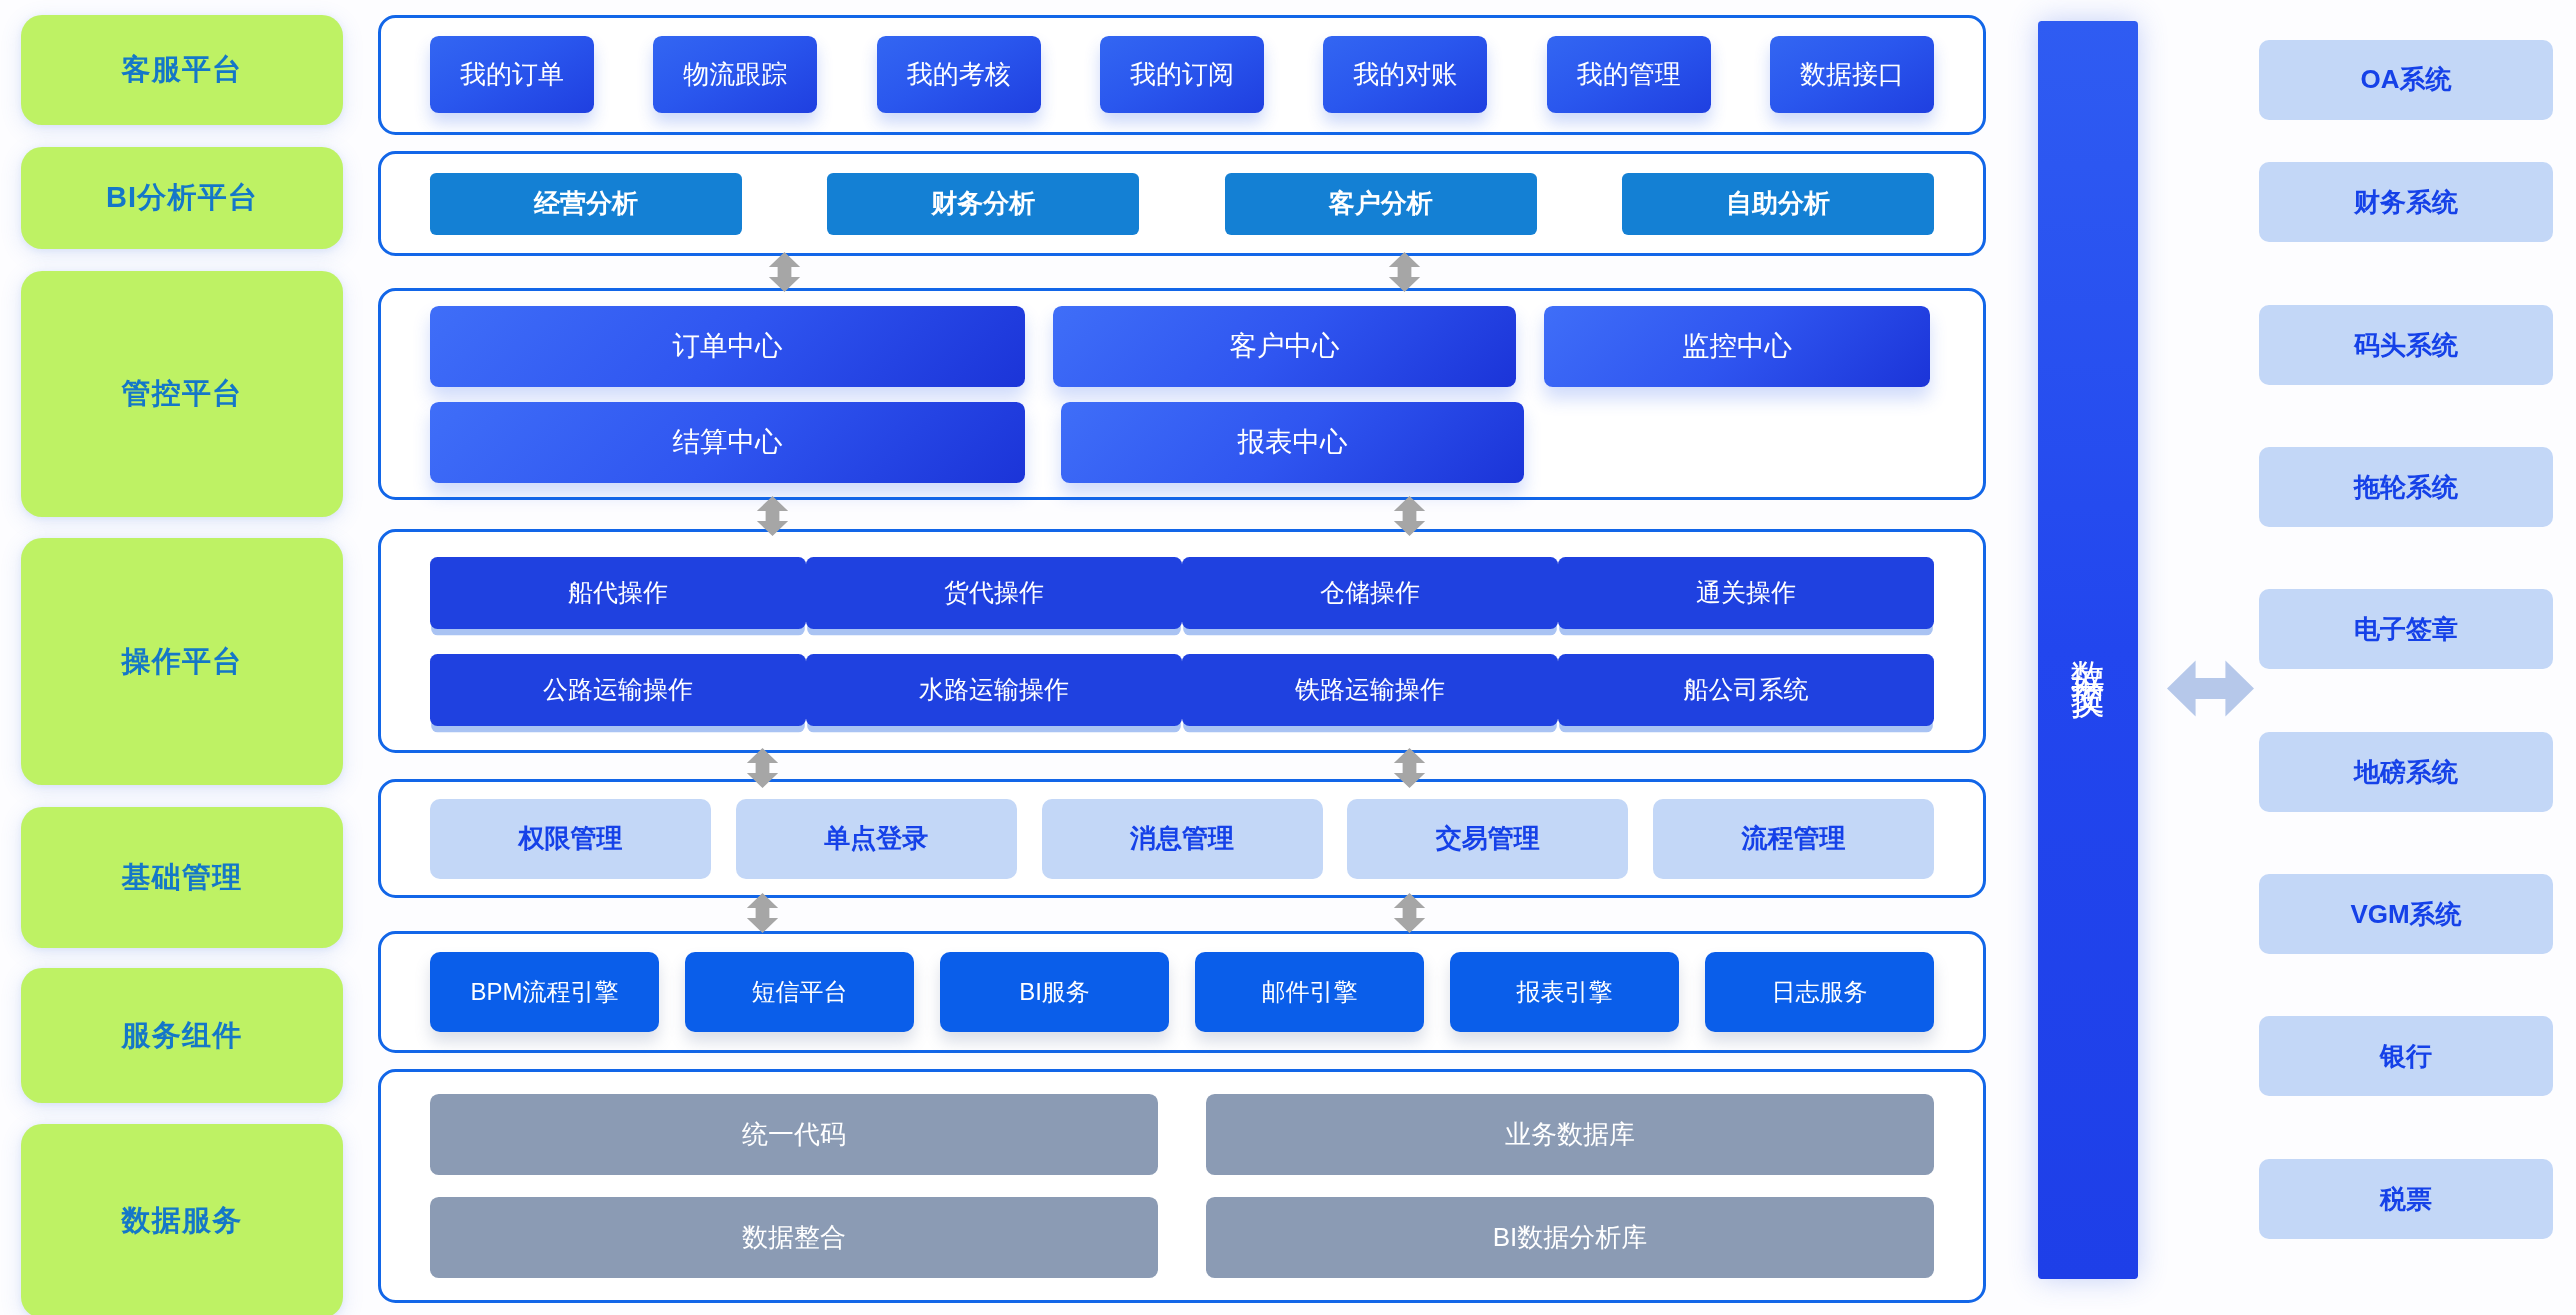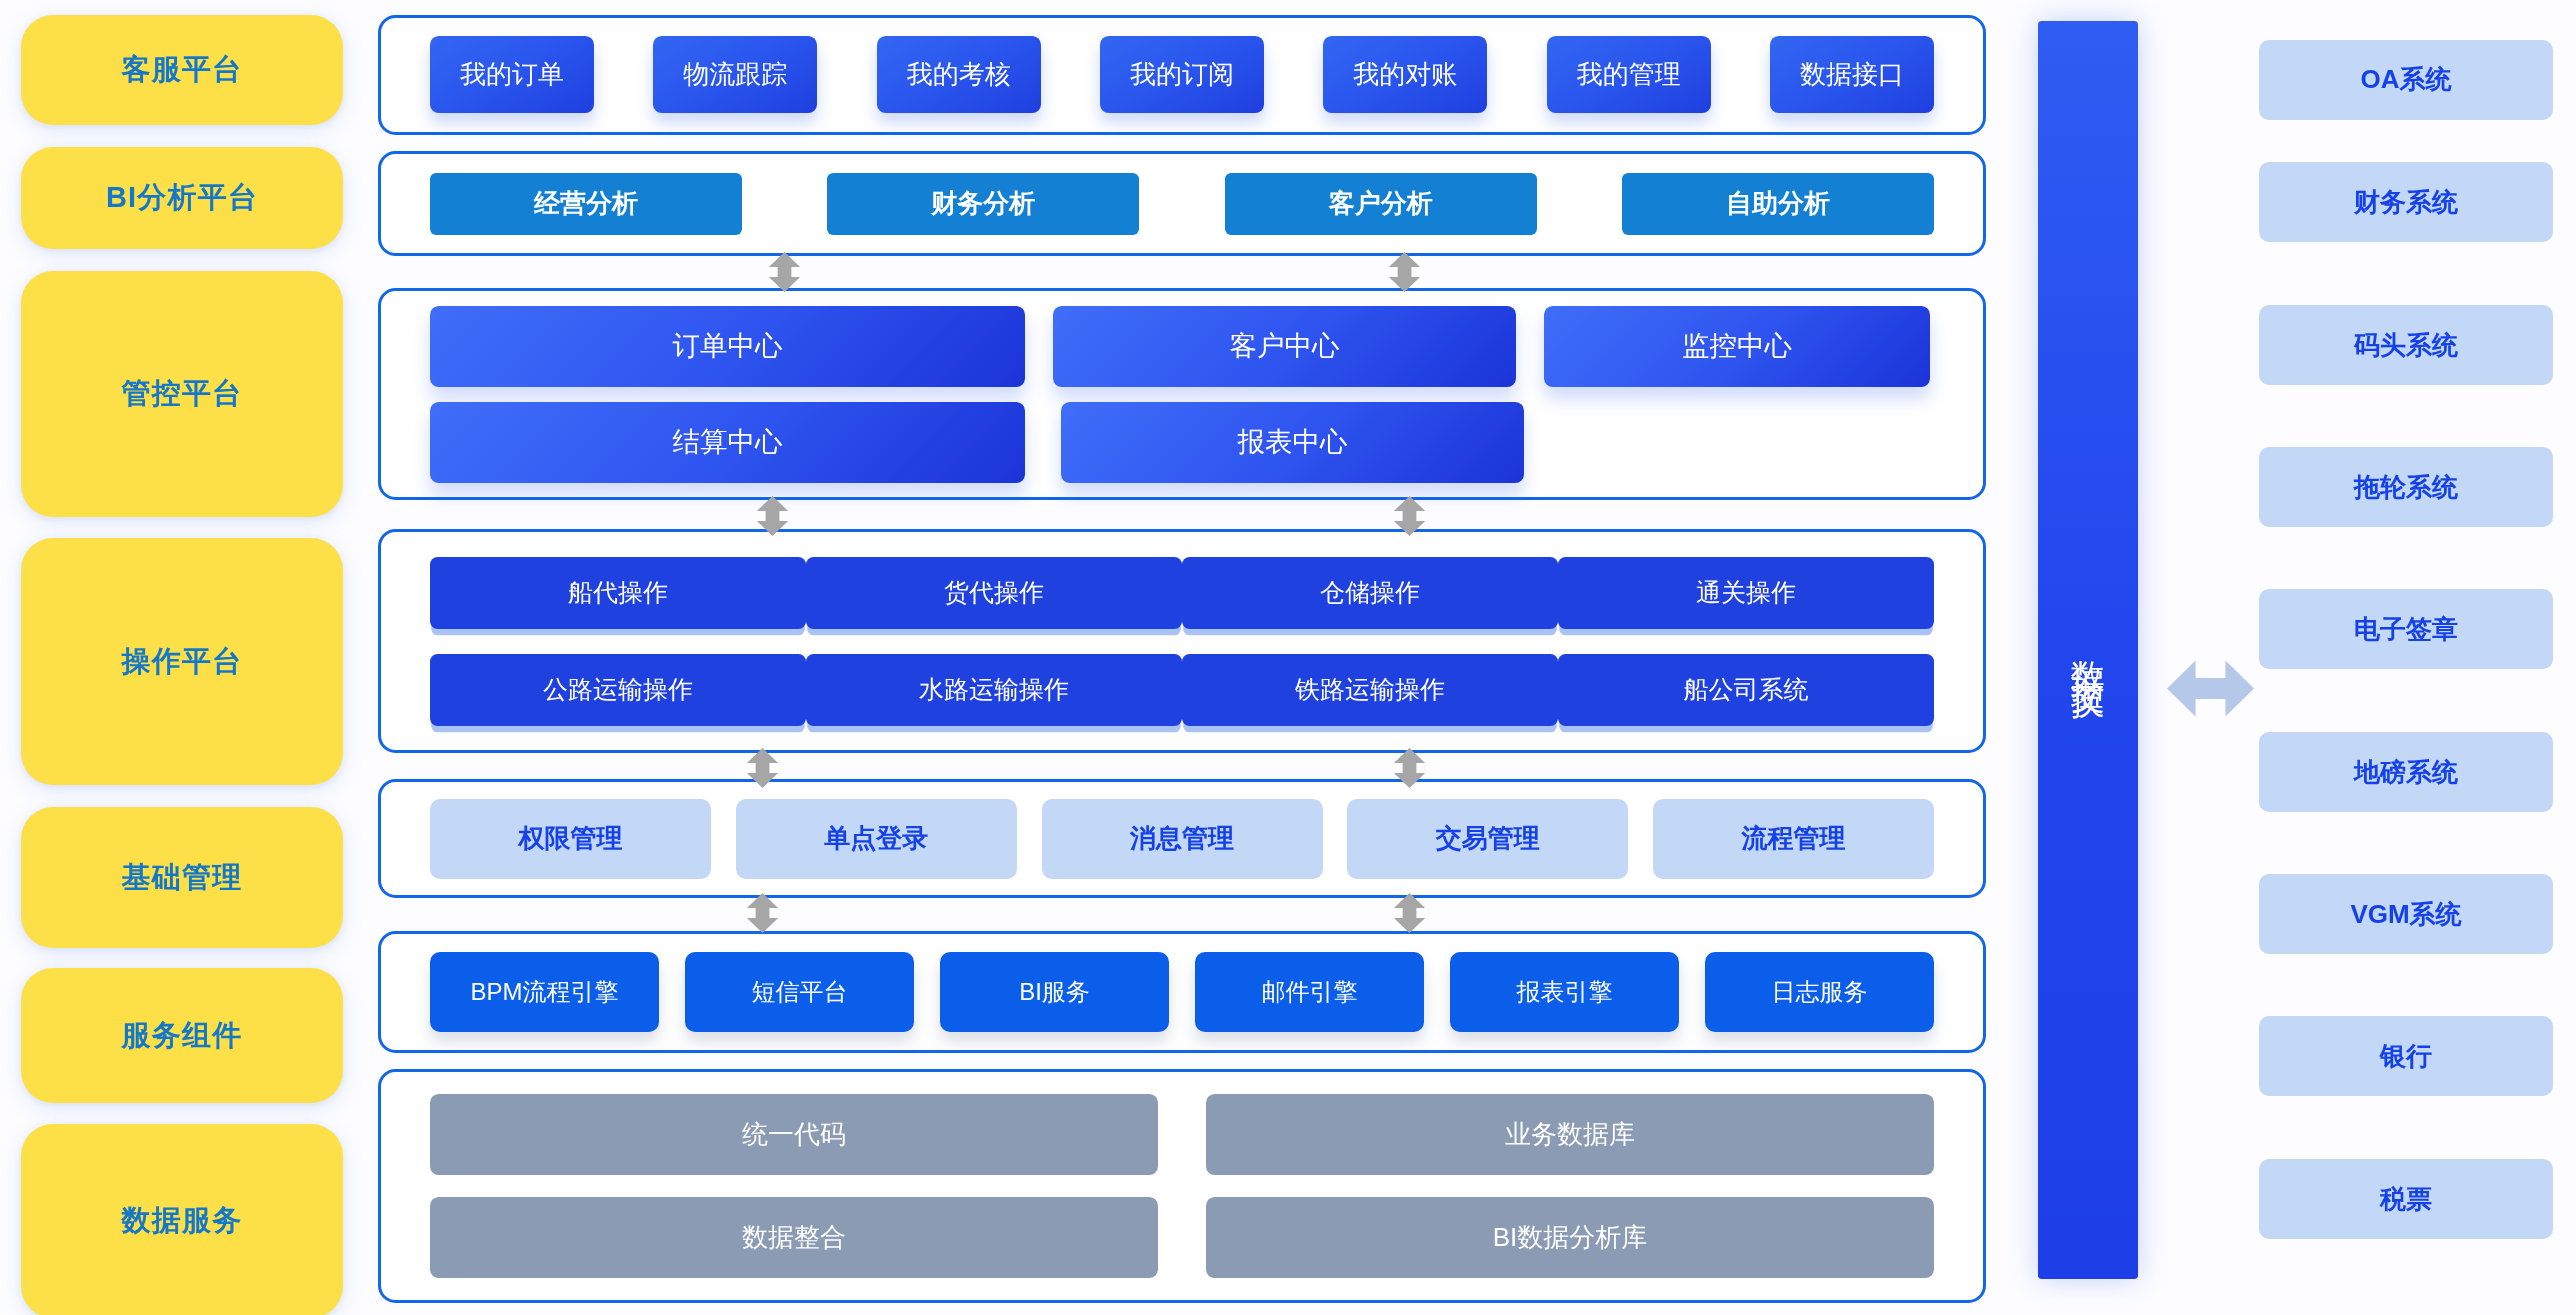--- a/index.html
+++ b/index.html
@@ -8,21 +8,21 @@
     background:#ffffff;
     font-family:"Liberation Sans","DejaVu Sans",sans-serif;
     overflow:hidden;
   }
   .canvas{position:relative;width:2576px;height:1316px;background:#fdfdff;}
 
   
   .sidebar{position:absolute;left:21px;top:6.2px;width:322px;height:1286px;}
   .side-card{
     position:absolute;left:0;width:322px;
-    background:#fde047;border-radius:32px;
+    background:#bef264;border-radius:21px;
     box-shadow:0 5px 21px rgba(78,124,220,.16),0 1.2px 6.2px rgba(78,124,220,.10);
     display:flex;align-items:center;justify-content:center;
   }
   .side-label{
     color:#1477c8;font-weight:bold;font-size:29px;letter-spacing:1.2px;
     white-space:nowrap;text-align:center;
   }
 
   
   .main{position:absolute;left:378px;top:6.2px;width:1611px;height:1286px;}

